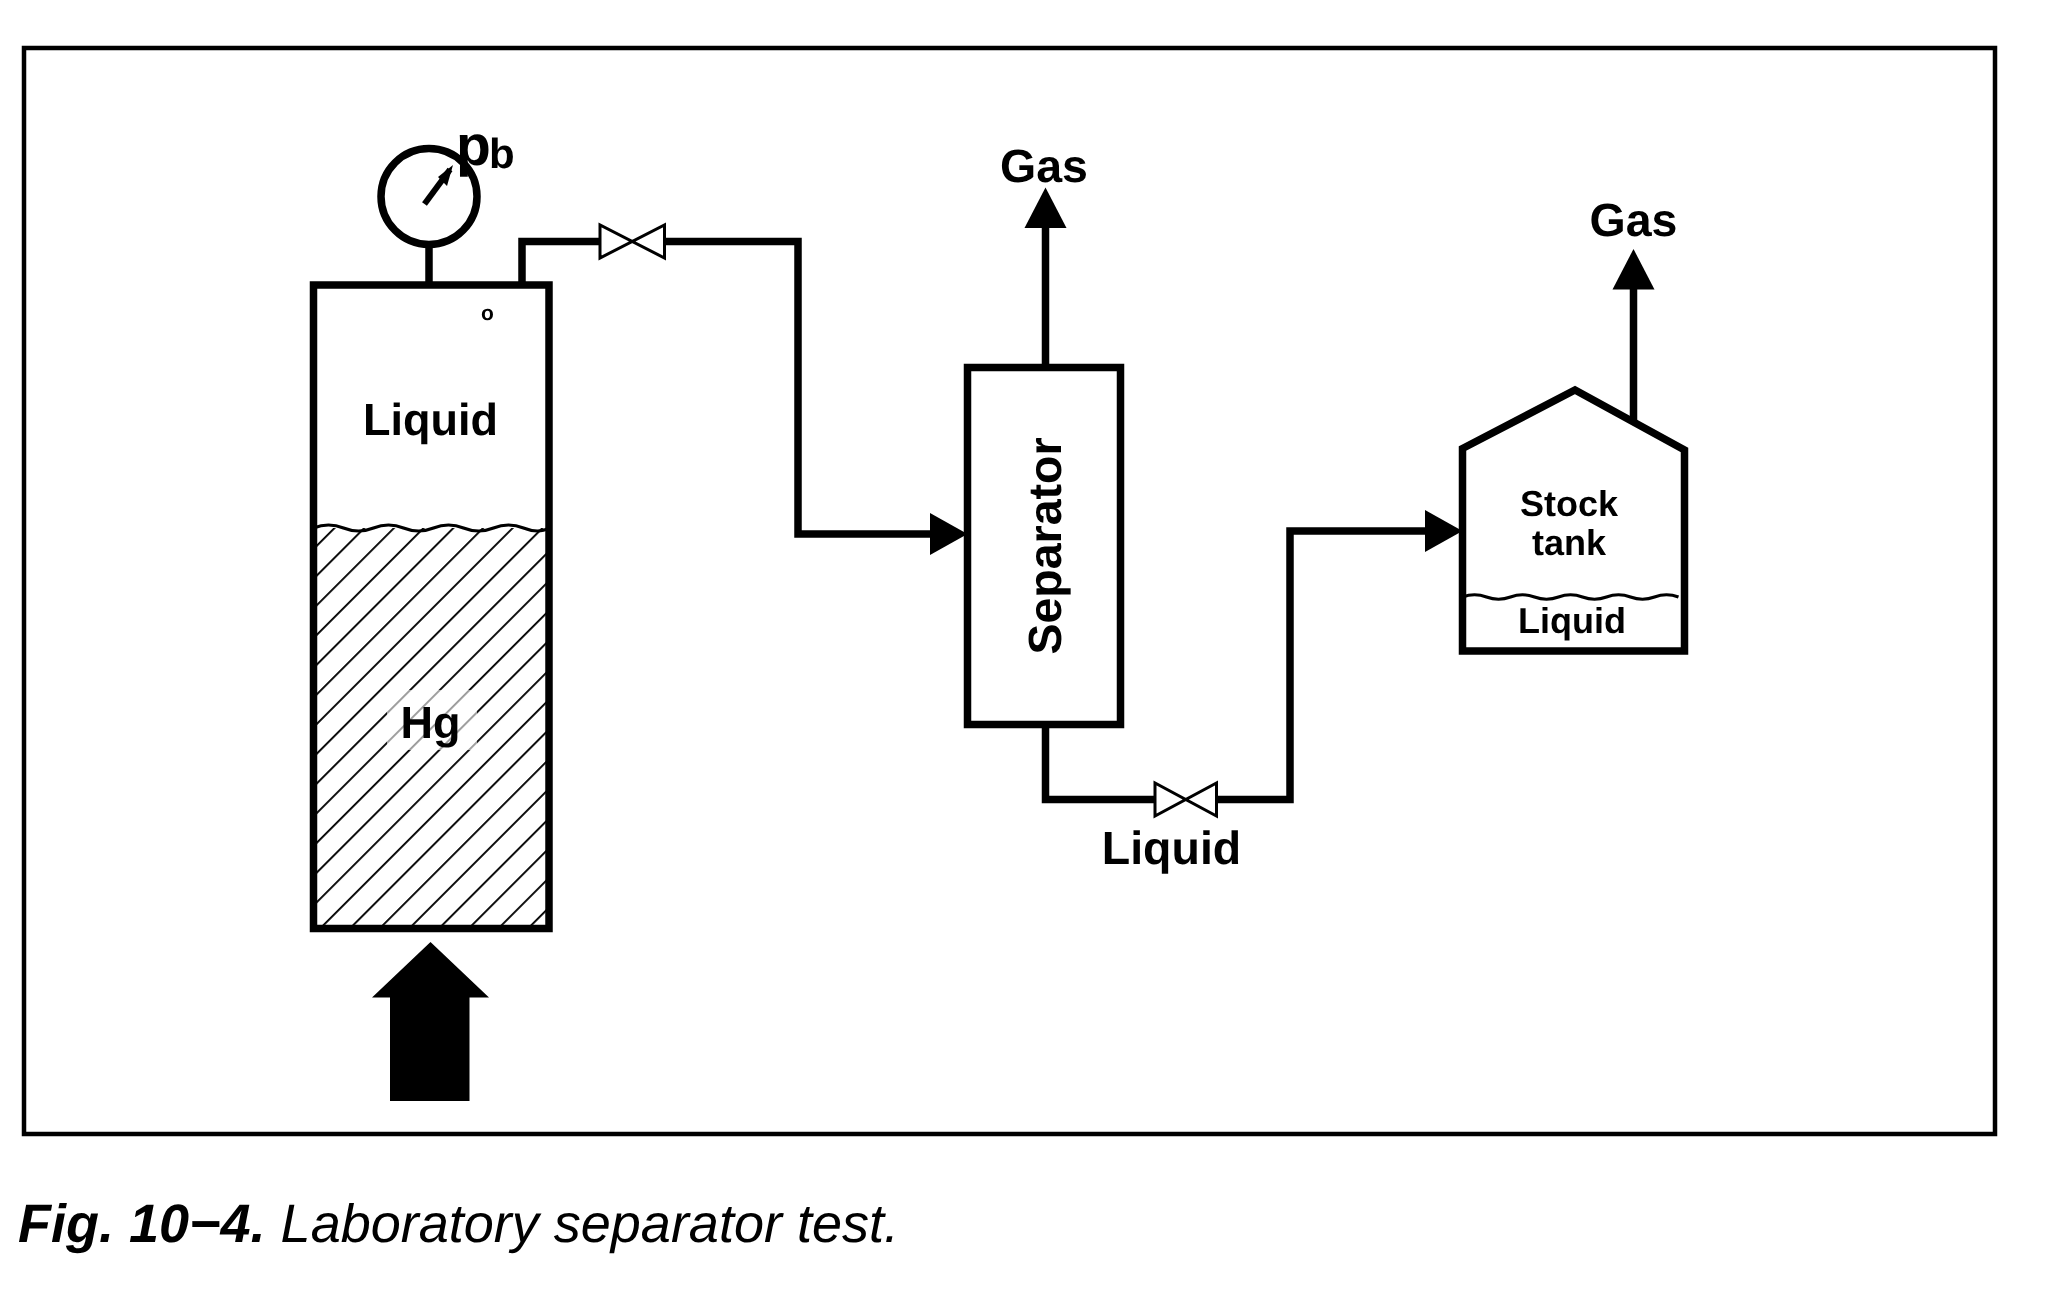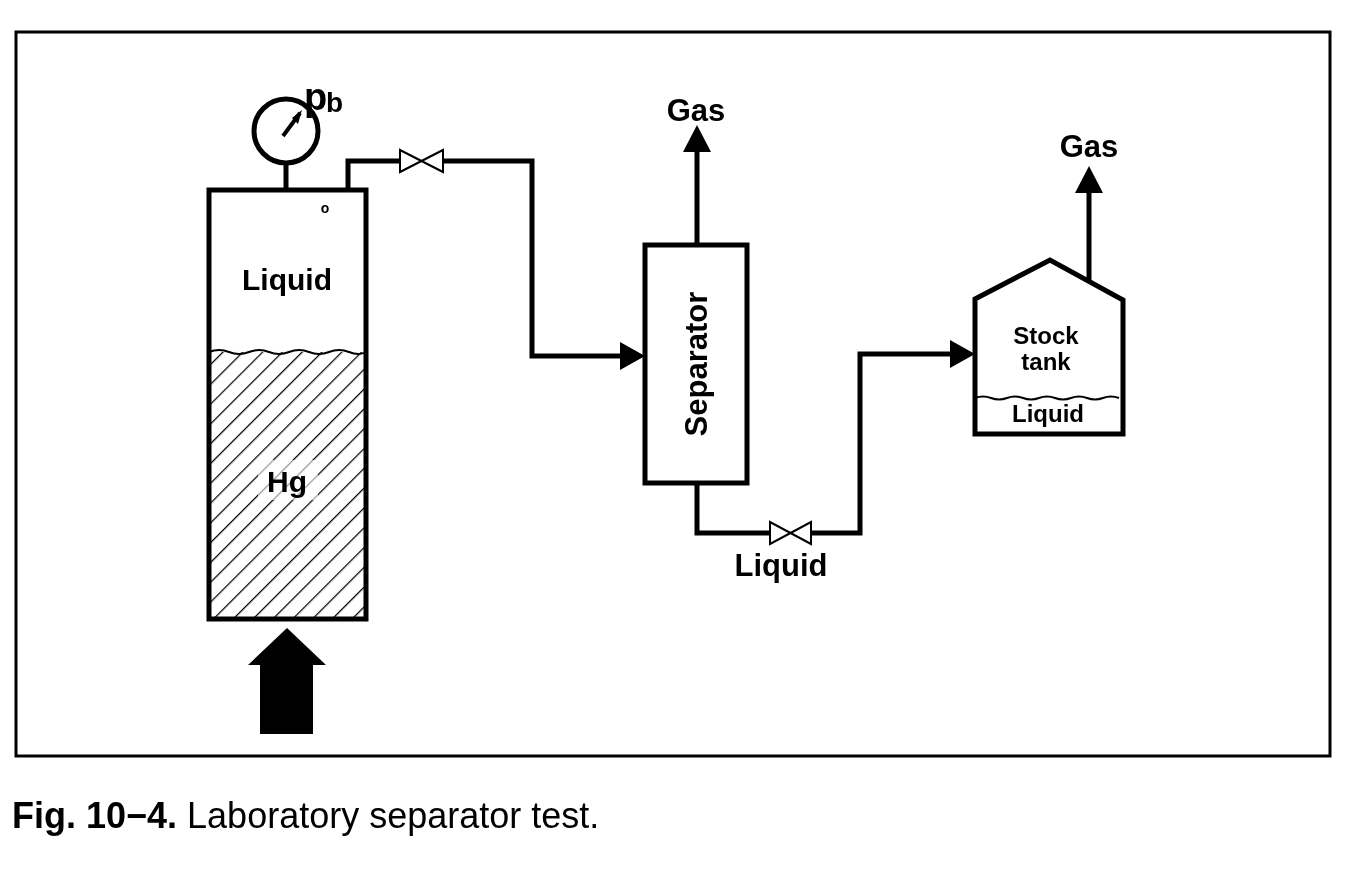--- a/index.html
+++ b/index.html
@@ -1,19 +1,19 @@
 <!DOCTYPE html>
 <html><head>
 <meta charset="utf-8">
 <style>
   html,body{margin:0;padding:0;background:#fff;}
   body{width:1372px;height:876px;position:relative;overflow:hidden;font-family:"Liberation Sans",sans-serif;}
   svg{position:absolute;left:0;top:0;}
   .lbl{font-family:"Liberation Sans",sans-serif;font-weight:bold;fill:#000;}
-  .caption{position:absolute;left:12px;top:795px;font-size:36px;color:#000;font-family:"Liberation Sans",sans-serif;}
+  .caption{position:absolute;left:12px;top:795px;font-size:36px;color:#000;font-family:"Liberation Sans",sans-serif;font-style:italic;}
   .caption b{font-weight:bold;}
 </style>
 </head>
 <body>
 
 <svg width="1372" height="876" viewBox="0 0 1372 876">
   <defs>
     <pattern id="hatch" patternUnits="userSpaceOnUse" width="14" height="14" patternTransform="rotate(45)">
       <line x1="0" y1="0" x2="0" y2="14" stroke="#000" stroke-width="2.5"></line>
     </pattern>

